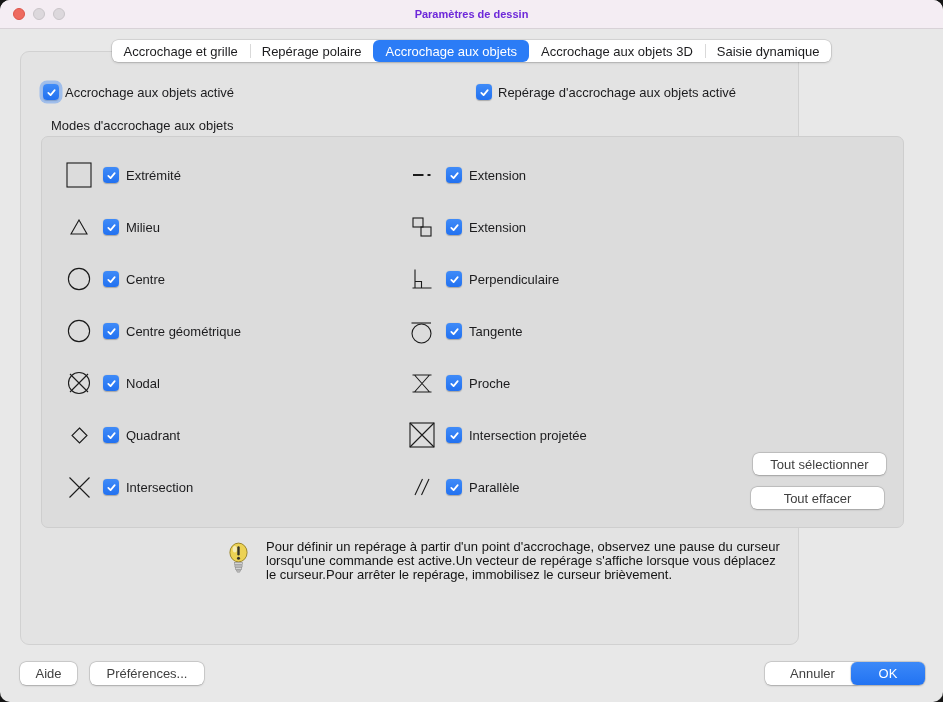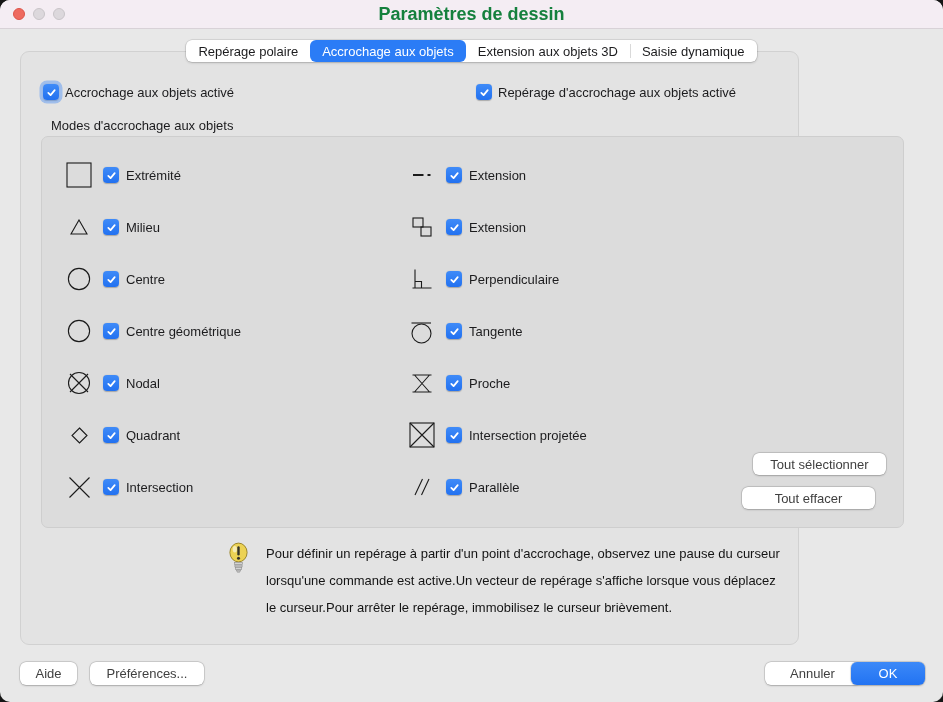--- a/index.html
+++ b/index.html
@@ -8,21 +8,21 @@
     background:#e8e8e8;font-family:"Liberation Sans",sans-serif;color:#1c1c1e;
     -webkit-font-smoothing:antialiased;
   }
   
   .titlebar{position:relative;height:28px;background:#f4edf3;border-bottom:1px solid #d8d2d7;
     display:flex;align-items:center;justify-content:center;}
   .traffic{position:absolute;left:13px;top:8px;display:flex;gap:8px;}
   .light{width:12px;height:12px;border-radius:50%;box-sizing:border-box;}
   .light.red{background:#ee6a5f;border:1px solid #dd5449;}
   .light.gray{background:#dcd8dc;border:1px solid #c8c4c8;}
-  .wtitle{font-size:18px;font-weight:bold;color:#15803d;}
+  .wtitle{font-size:11px;font-weight:bold;color:#6d28d9;}
   
   .tabs-wrap{position:absolute;top:40px;left:0;right:0;display:flex;justify-content:center;z-index:5;}
   .tabbar{display:flex;background:#ffffff;border-radius:6px;height:22px;
     box-shadow:0 0 0 0.5px rgba(0,0,0,0.16),0 1px 2.5px rgba(0,0,0,0.18);}
   .tab{display:flex;align-items:center;padding:0 12px;font-size:13px;position:relative;
     white-space:nowrap;cursor:default;}
   .tab+.tab::before{content:"";position:absolute;left:0;top:4px;bottom:4px;width:1px;background:#d9d9d9;}
   .tab.selected{background:#2b7cf6;color:#fff;border-radius:6px;}
   .tab.selected::before{display:none;}
   .tab.selected+.tab::before{display:none;}
@@ -46,24 +46,24 @@
   .icon-cell{width:34px;display:flex;align-items:center;justify-content:center;flex:0 0 auto;}
   .icon-cell svg{display:block;}
   .ico{stroke:#1b1b1b;fill:none;stroke-width:1.1;}
   .mode-label{font-size:13px;}
   
   .btn{display:flex;align-items:center;justify-content:center;background:#ffffff;border-radius:6px;
     font-size:13px;color:#404040;box-shadow:0 0 0 0.5px rgba(0,0,0,0.18),0 0.5px 2px rgba(0,0,0,0.2);
     box-sizing:border-box;cursor:default;white-space:nowrap;}
   .btn.blue{background:linear-gradient(#3c89f8,#2273f2);color:#fff;}
   .btn-select-all{position:absolute;right:17px;top:316px;width:133px;height:22px;}
-  .btn-clear-all{position:absolute;right:28px;top:350px;width:133px;height:22px;}
+  .btn-clear-all{position:absolute;right:19px;top:350px;width:133px;height:22px;}
   
   .info-icon{position:absolute;left:207px;top:490px;}
-  .info-text{position:absolute;left:245px;top:488px;width:515px;font-size:13px;line-height:27px;color:#141414;}
+  .info-text{position:absolute;left:245px;top:488px;width:515px;font-size:13px;line-height:14px;color:#141414;}
   
   .footer-btn{position:absolute;height:23px;}
   .btn-help{left:20px;top:662px;width:57px;}
   .btn-prefs{left:90px;top:662px;width:114px;}
   .btn-cancel{left:765px;top:662px;width:95px;}
   .btn-ok{left:851px;top:662px;width:74px;font-weight:400;}
   .resize-handle{position:absolute;right:-1px;bottom:-1px;width:14px;height:14px;overflow:hidden;}
   .resize-handle::before{content:"";position:absolute;left:2px;top:9px;width:18px;height:2px;
     background:#4a4a4a;transform:rotate(-45deg);}
 </style>
@@ -76,23 +76,24 @@
     <div class="traffic">
       <span class="light red"></span>
       <span class="light gray"></span>
       <span class="light gray"></span>
     </div>
     <div class="wtitle">Paramètres de dessin</div>
   </div>
 
   <div class="tabs-wrap">
     <div class="tabbar">
+      <div class="tab">Accrochage et grille</div>
       <div class="tab">Repérage polaire</div>
       <div class="tab selected">Accrochage aux objets</div>
-      <div class="tab">Extension aux objets 3D</div>
+      <div class="tab">Accrochage aux objets 3D</div>
       <div class="tab">Saisie dynamique</div>
     </div>
   </div>
 
   <div class="panel">
 
     <div class="toggle" style="left:22px;top:31px;">
       <span class="checkbox focus-ring">
         <svg width="11" height="11" viewBox="0 0 12 12">
             <path d="M2.5 6.4 L5 8.9 L9.5 3.4" stroke="#fff" stroke-width="1.9" fill="none" stroke-linecap="round" stroke-linejoin="round"></path>

